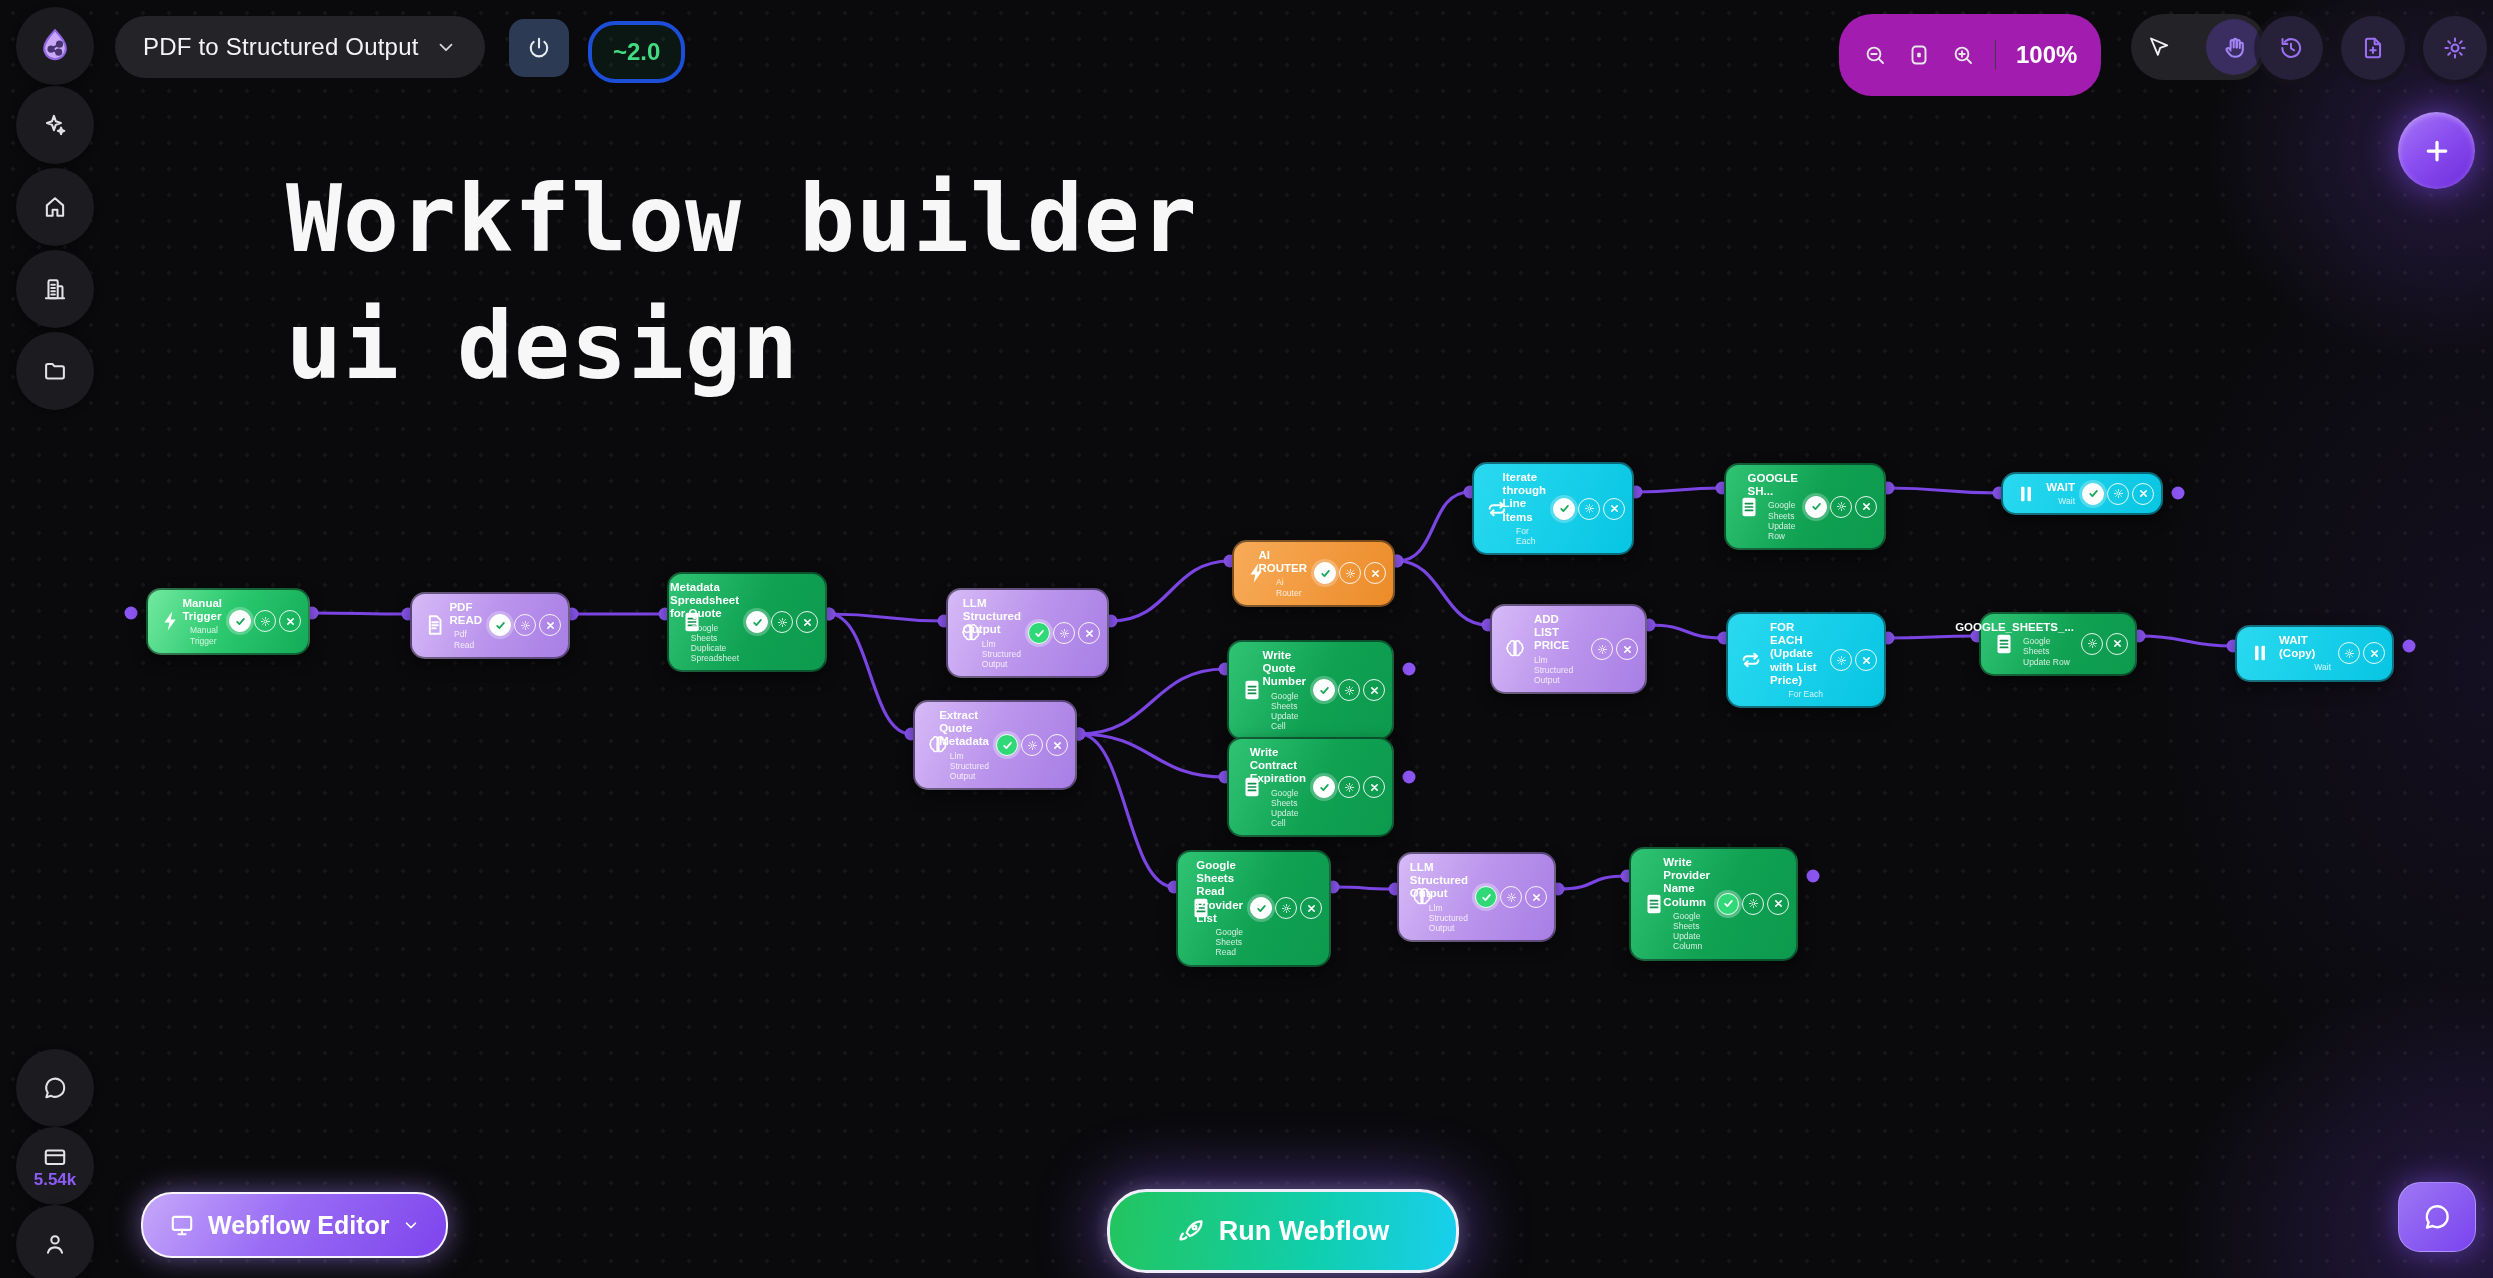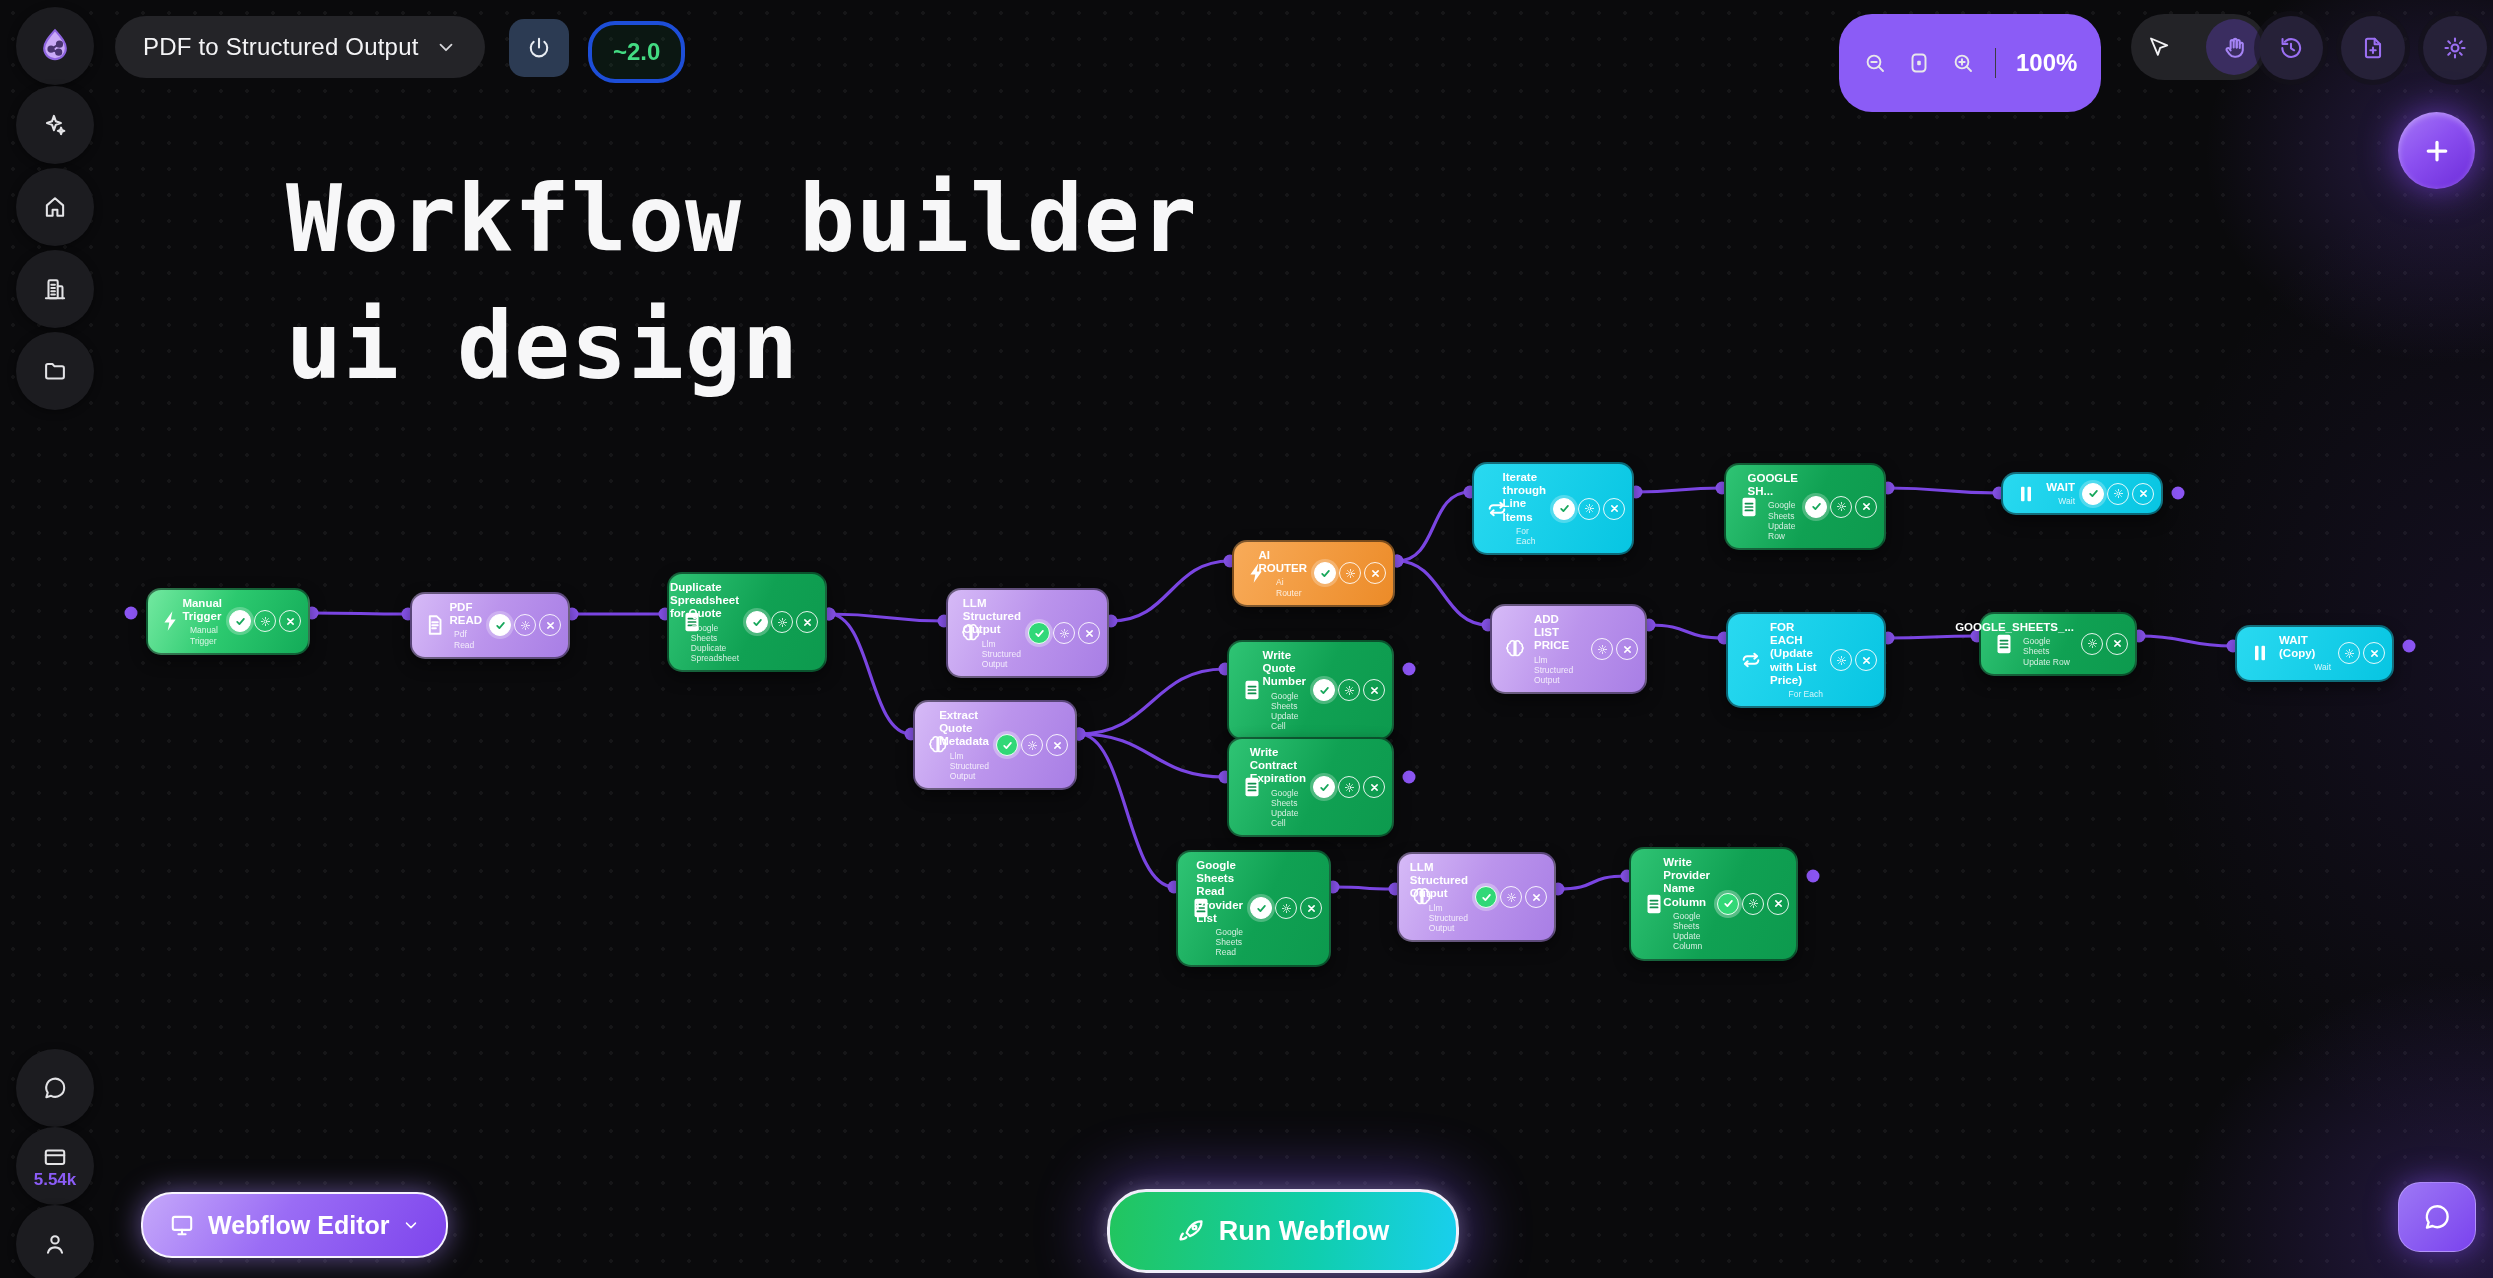--- a/index.html
+++ b/index.html
@@ -22,21 +22,21 @@
   #sidebar-top{position:absolute;left:16px;top:86px;display:flex;flex-direction:column;gap:4px;z-index:30;}
   #sidebar-bottom{position:absolute;left:16px;top:1049px;display:flex;flex-direction:column;gap:0;z-index:30;}
   .rail-badge{font-size:17px;font-weight:bold;color:#8b5cf6;margin-top:1px;line-height:1;}
 
   
   .title-pill{position:absolute;left:115px;top:16px;height:62px;border-radius:31px;background:#242428;display:flex;align-items:center;gap:16px;padding:0 28px;z-index:30;}
   .title-pill .t{font-size:24px;font-weight:normal;color:#f4f4f6;letter-spacing:.2px;}
   .title-pill .icon{color:#d8d8dc}
   .power-btn{position:absolute;left:509px;top:19px;width:60px;height:58px;border-radius:15px;background:#2c3b53;display:flex;align-items:center;justify-content:center;color:#e9edf3;z-index:30;}
   .version-badge{position:absolute;left:588px;top:21px;height:54px;border-radius:27px;border:4px solid #1d4ed8;background:rgba(34,197,94,.07);display:flex;align-items:center;padding:0 21px;font-size:24px;font-weight:bold;color:#43db82;z-index:30;}
-  .zoom-pill{position:absolute;left:1839px;top:14px;height:66px;border-radius:33px;background:#8b5cf6;display:flex;align-items:center;gap:20px;padding:16px 24px;z-index:30;color:#e8e8ea;}
+  .zoom-pill{position:absolute;left:1839px;top:14px;height:66px;border-radius:33px;background:#a21caf;display:flex;align-items:center;gap:20px;padding:8px 24px;z-index:30;color:#e8e8ea;}
   .zoom-pill .zdiv{width:1px;height:30px;background:#3c3c41;}
   .zoom-pill .zlabel{font-size:24px;font-weight:bold;color:#fff;}
   .tool-pill{position:absolute;left:2131px;top:14px;height:66px;width:116px;border-radius:33px;background:#232327;display:flex;align-items:center;justify-content:space-between;padding:0 5px 0 15px;z-index:30;}
   .tool-pill .cursor-slot{color:#f2f2f4;}
   .hand-circle{width:56px;height:56px;border-radius:50%;background:#3a2d60;display:flex;align-items:center;justify-content:center;color:#a584f5;}
   #tb-actions{position:absolute;left:2259px;top:16px;display:flex;gap:18px;z-index:30;}
   .tb-circle{width:64px;height:64px;border-radius:50%;background:#262138;display:flex;align-items:center;justify-content:center;color:#9b6ff2;box-shadow:0 0 0 5px rgba(20,18,26,.55);}
   .plus-fab{position:absolute;left:2398px;top:112px;width:77px;height:77px;border-radius:50%;background:linear-gradient(140deg,#a678f7 0%,#8b4ff0 45%,#6c2bd9 100%);display:flex;align-items:center;justify-content:center;color:#fff;box-shadow:0 0 36px rgba(130,70,240,.65), inset 0 2px 6px rgba(255,255,255,.35);z-index:30;}
 
   
@@ -194,21 +194,21 @@
         </span>
       </div>
       <div class="node theme-green" style="left: 667px; top: 572px; width: 160px; min-height: 84px;">
         <span class="nicon icon">
           <svg viewBox="0 0 24 24">
             <rect x="5.5" y="2.8" width="13" height="18.4" rx="2" fill="#ffffff"></rect>
             <path d="M8.4 8.6h7.2M8.4 12h7.2M8.4 15.4h7.2" stroke="#0e8f4c" stroke-width="1.7" stroke-linecap="round"></path>
           </svg>
         </span>
         <span class="ntext">
-          <span class="ntitle">Duplicate Spreadsheet for Quote</span>
+          <span class="ntitle">Metadata Spreadsheet for Quote</span>
           <span class="nsub">Google Sheets Duplicate Spreadsheet</span>
         </span>
         <span class="nbtns">
           <span class="nbtn chk-white">
             <svg viewBox="0 0 12 12" fill="none" stroke="currentColor" stroke-width="1.9" stroke-linecap="round" stroke-linejoin="round">
               <path d="M2.4 6.4l2.4 2.5L9.7 3.2"></path>
             </svg>
           </span>
           <span class="nbtn">
             <svg viewBox="0 0 24 24" fill="none" stroke="currentColor" stroke-width="1.9" stroke-linecap="round" stroke-linejoin="round">

